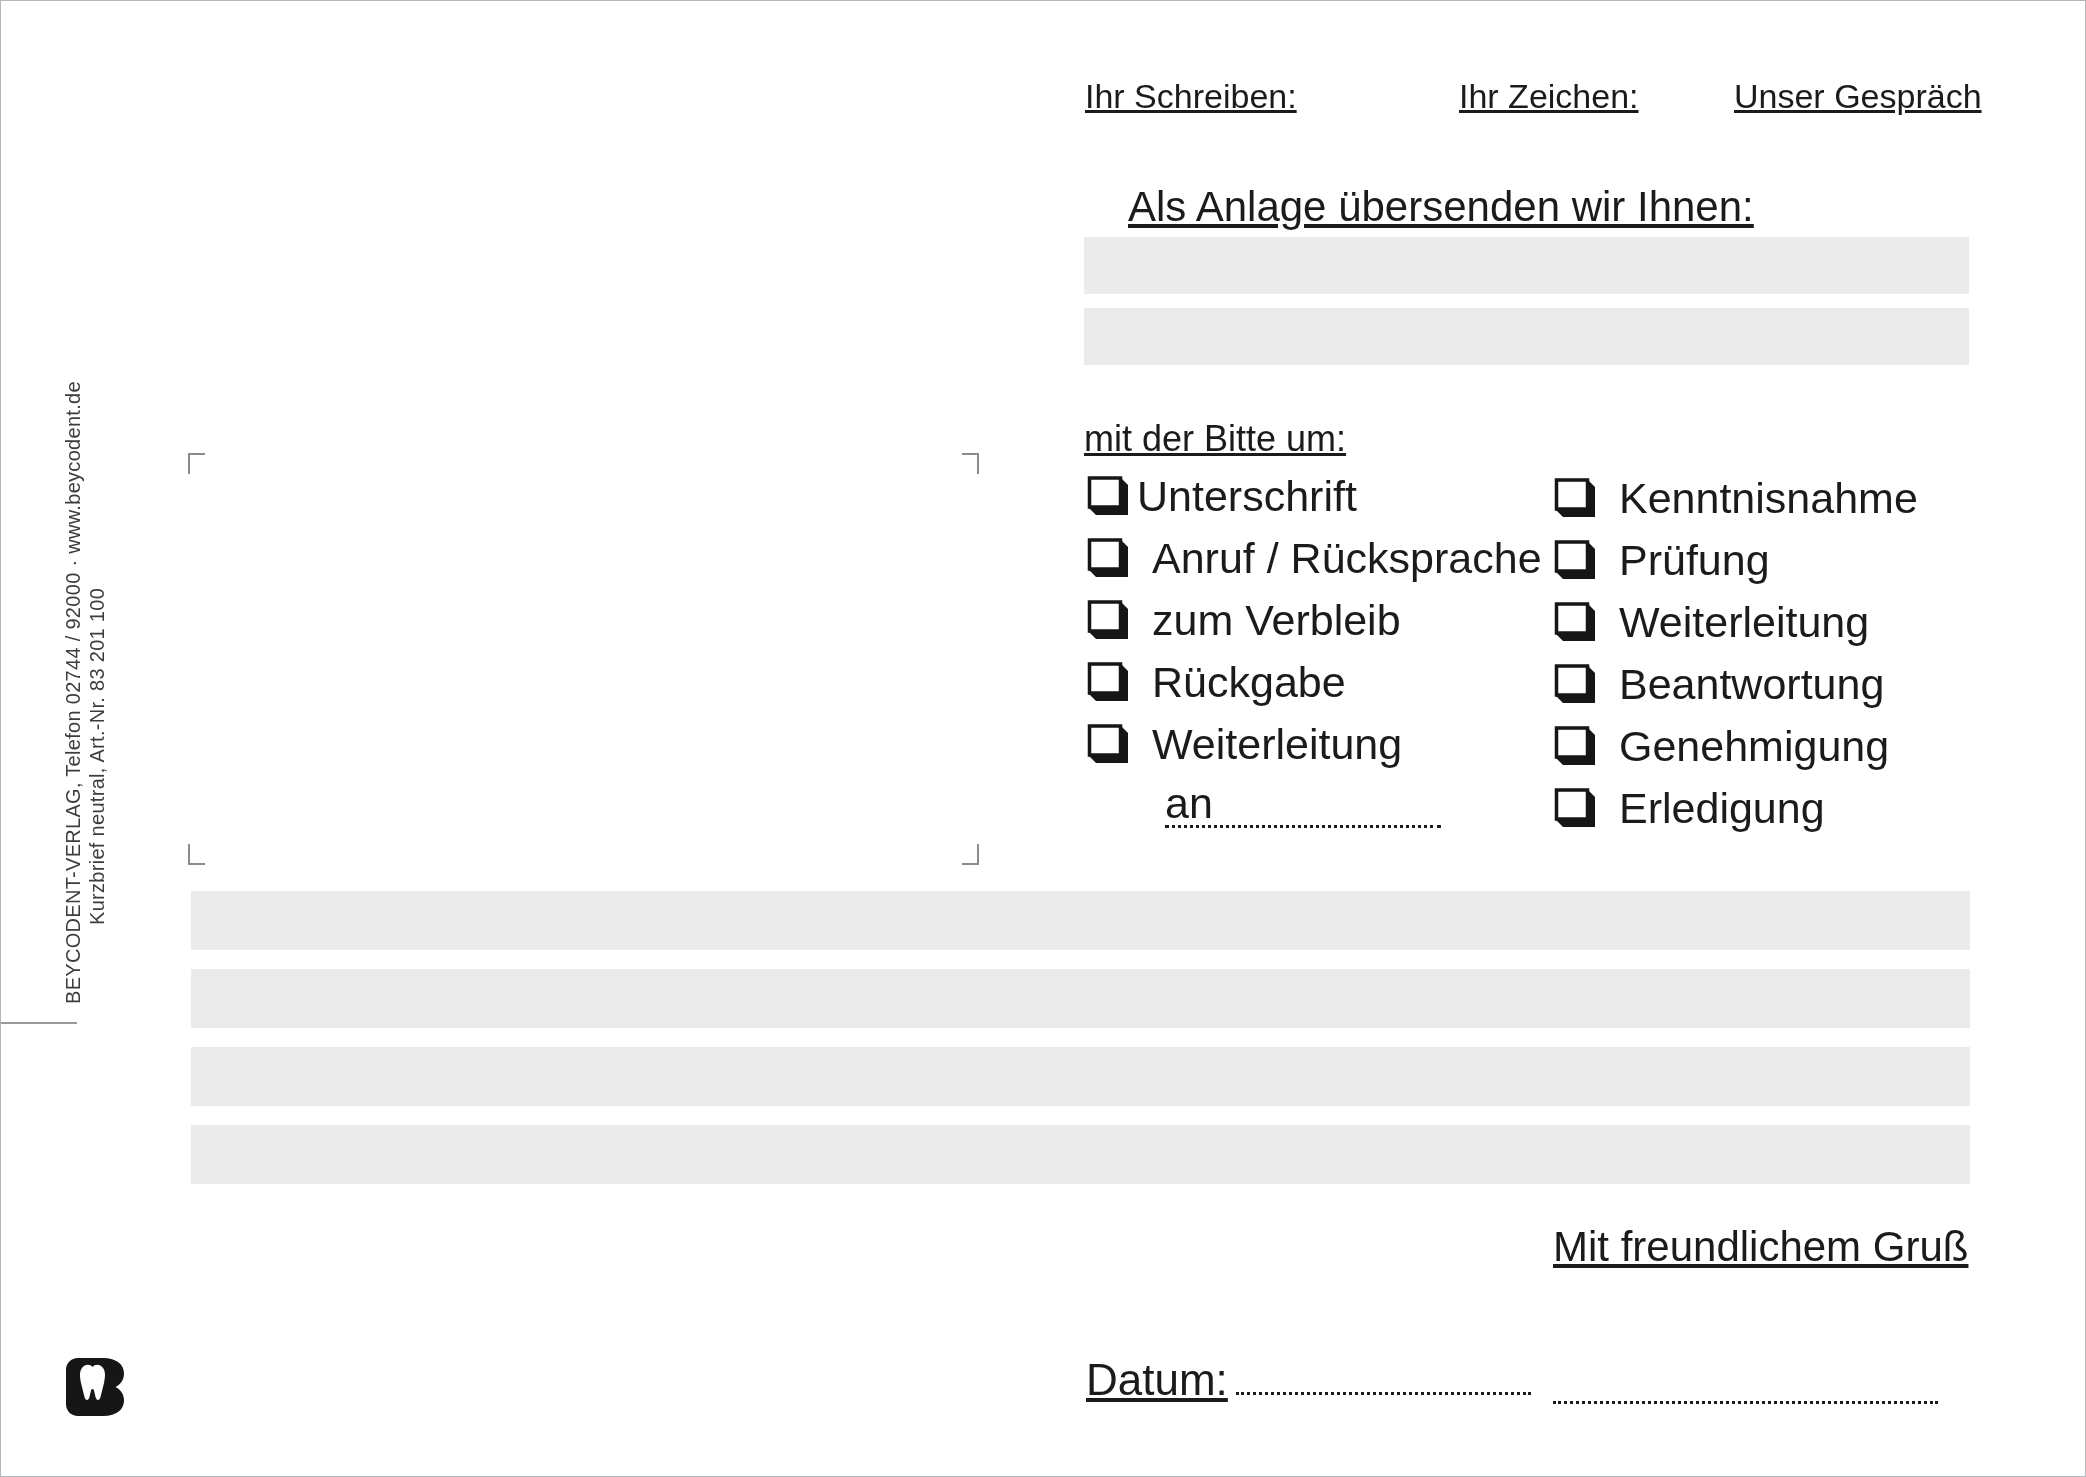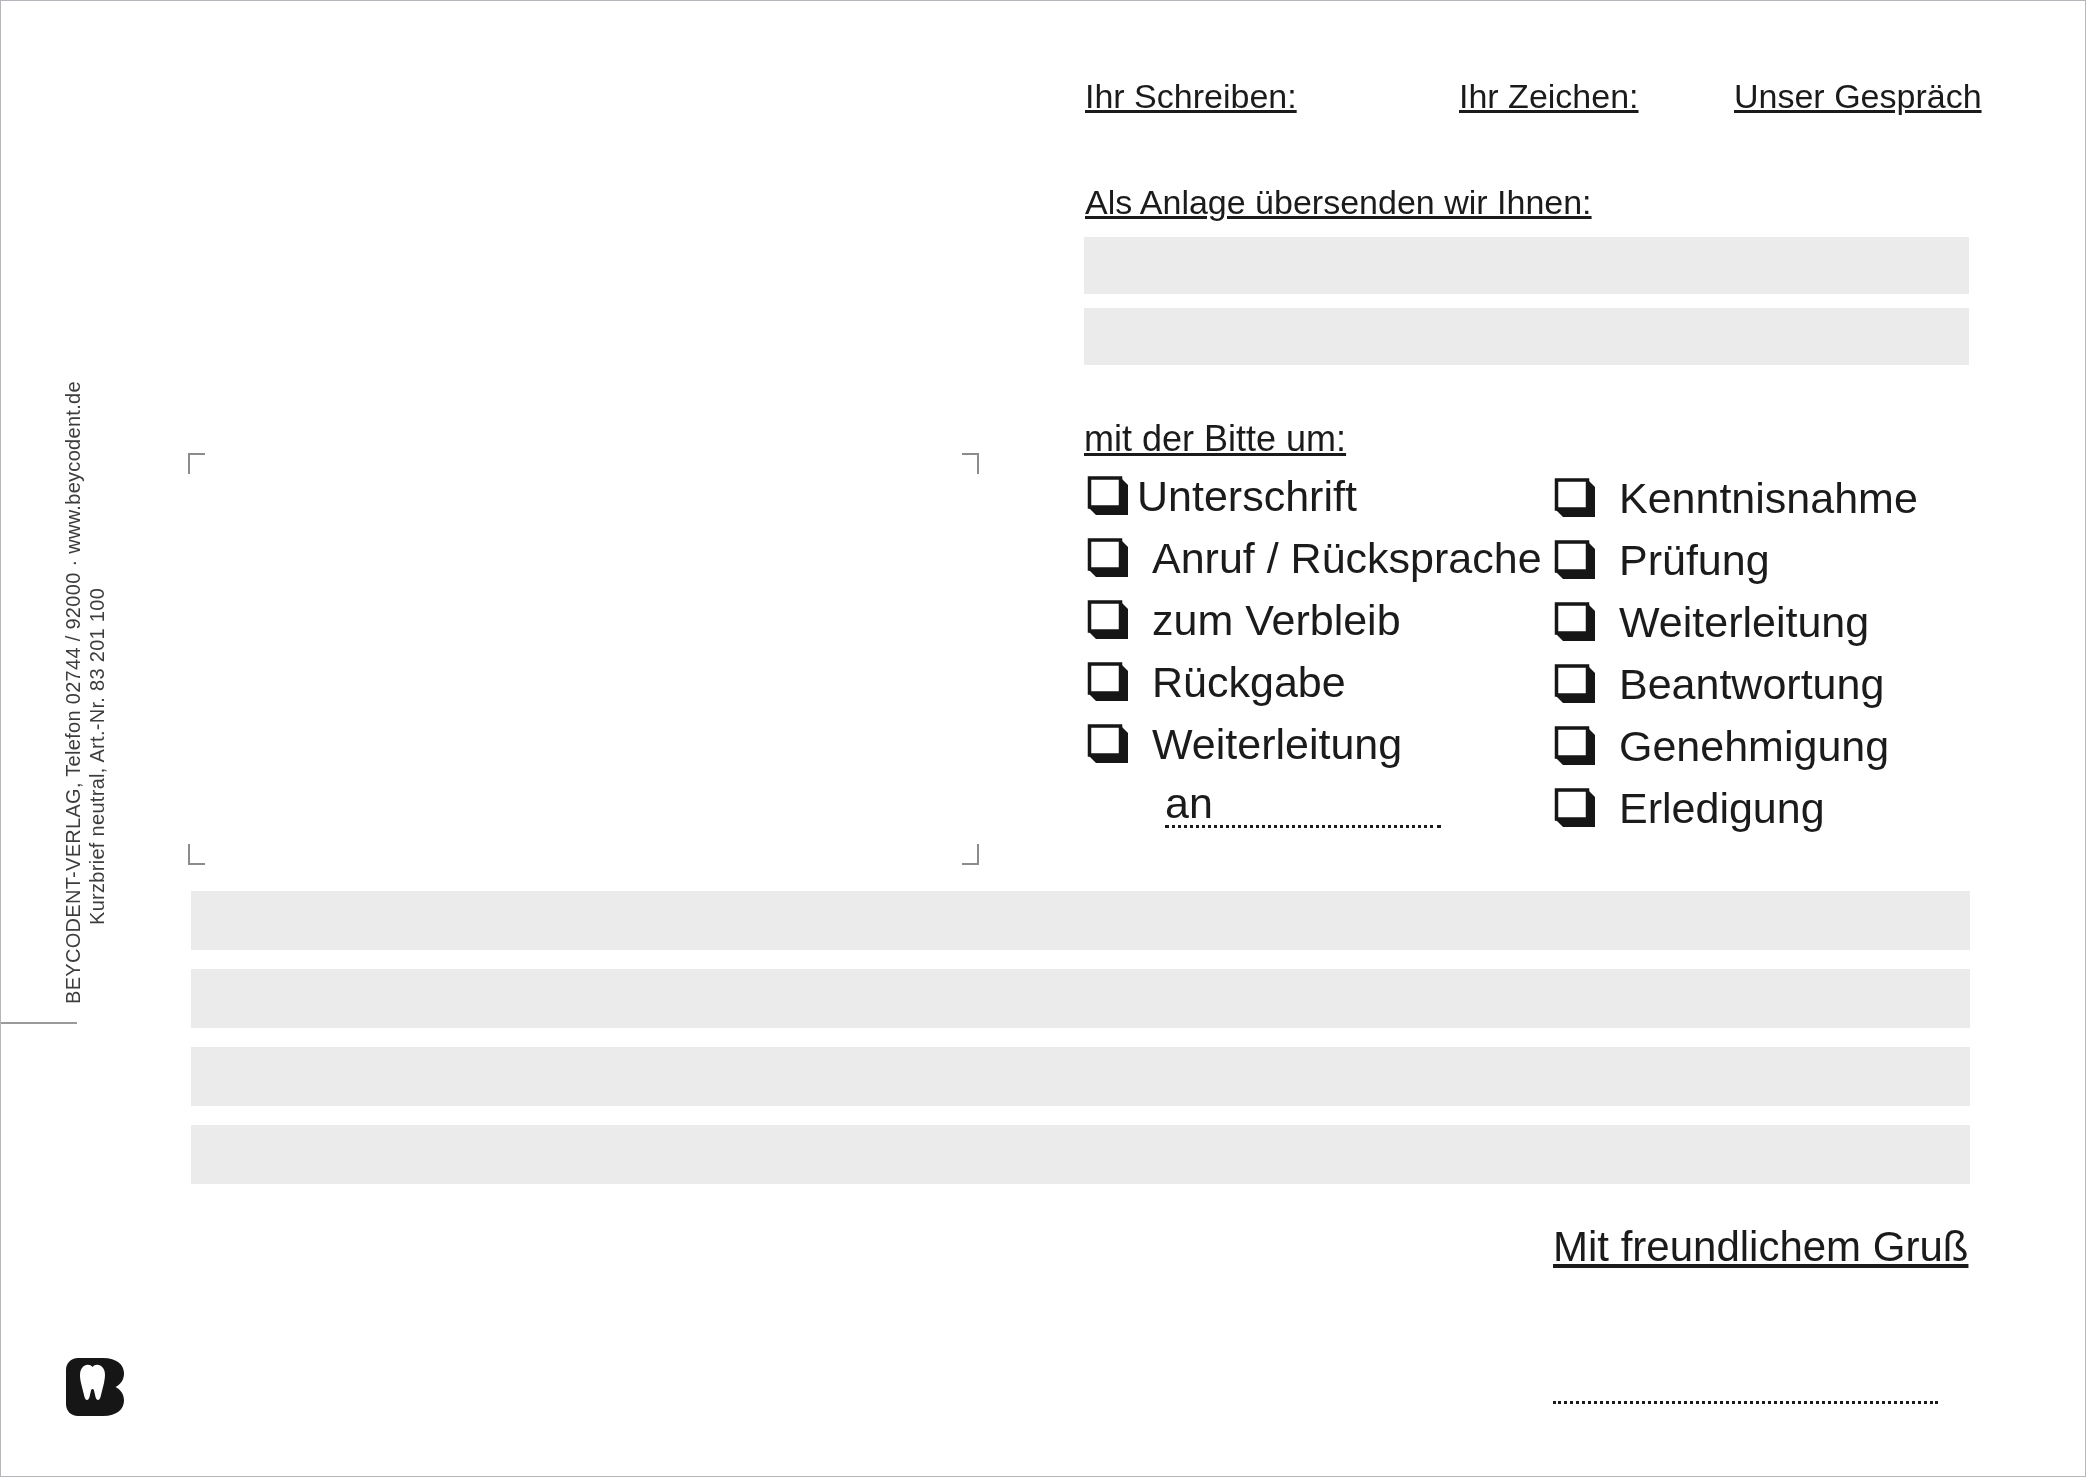--- a/index.html
+++ b/index.html
@@ -51,21 +51,21 @@
   .cblabel{font-size:43px;line-height:40px;white-space:nowrap;color:#1b1b1b;}
 
   .dotline{display:inline-block;border-bottom:3px dotted #1b1b1b;}
 
   .anrow{position:absolute;display:flex;align-items:baseline;flex-direction:column;}
   .anrow .cblabel{line-height:1;}
 
   .greeting{font-size:42px;}
   .datum{font-size:44px;}
   .header-label{font-size:34px;}
-  .intro-label{font-size:34px;}
+  .intro-label{font-size:42px;margin-left:43px;}
   .request-intro{font-size:36px;}
 </style>
 </head>
 <body>
 
 <div class="page">
 
   <div class="vtext" style="left:62px;top:1003px;">BEYCODENT-VERLAG, Telefon 02744 / 92000 · www.beycodent.de</div>
   <div class="vtext" style="left:86px;top:924px;">Kurzbrief neutral, Art.-Nr. 83 201 100</div>
 
@@ -170,20 +170,24 @@
     <span class="cblabel">Erledigung</span>
   </div>
 
   <div class="field-bar" style="left:190px;top:890px;width:1779px;height:59px;"></div>
   <div class="field-bar" style="left:190px;top:968px;width:1779px;height:59px;"></div>
   <div class="field-bar" style="left:190px;top:1046px;width:1779px;height:59px;"></div>
   <div class="field-bar" style="left:190px;top:1124px;width:1779px;height:59px;"></div>
 
   <div class="abs txt greeting" style="left:1552px;top:1224px;">Mit freundlichem Gruß</div>
 
+  <div class="abs" style="left:1085px;top:1356px;display:flex;align-items:baseline;">
+    <span class="txt datum">Datum:</span>
+    <span class="dotline" style="width:295px;margin-left:8px;"></span>
+  </div>
   <div class="abs" style="left:1552px;top:1389px;">
     <span class="dotline" style="width:385px;"></span>
   </div>
 
   <svg class="abs" style="left:64px;top:1356px;" width="62" height="60" viewBox="0 0 62 60">
     <path d="M13,1 H38 C52,1 59,8 59,16.5 C59,23 55.5,27.5 50.5,30 C55.5,32.5 59,37 59,43.5 C59,52 52,59 38,59 H13 C6,59 1,54 1,47 V13 C1,6 6,1 13,1 Z" fill="#161616"></path>
     <path d="M17,11 C20,7 25,7 27.5,10 C30,7 35,7 38,11 C41,15 40,21 39,26 L35.5,40 C34.5,44 31.5,44 30.5,40 L29,33.5 C28.5,31.5 26.5,31.5 26,33.5 L24.5,40 C23.5,44 20.5,44 19.5,40 L16,26 C15,21 14,15 17,11 Z" fill="#ffffff"></path>
   </svg>
 
 </div>

